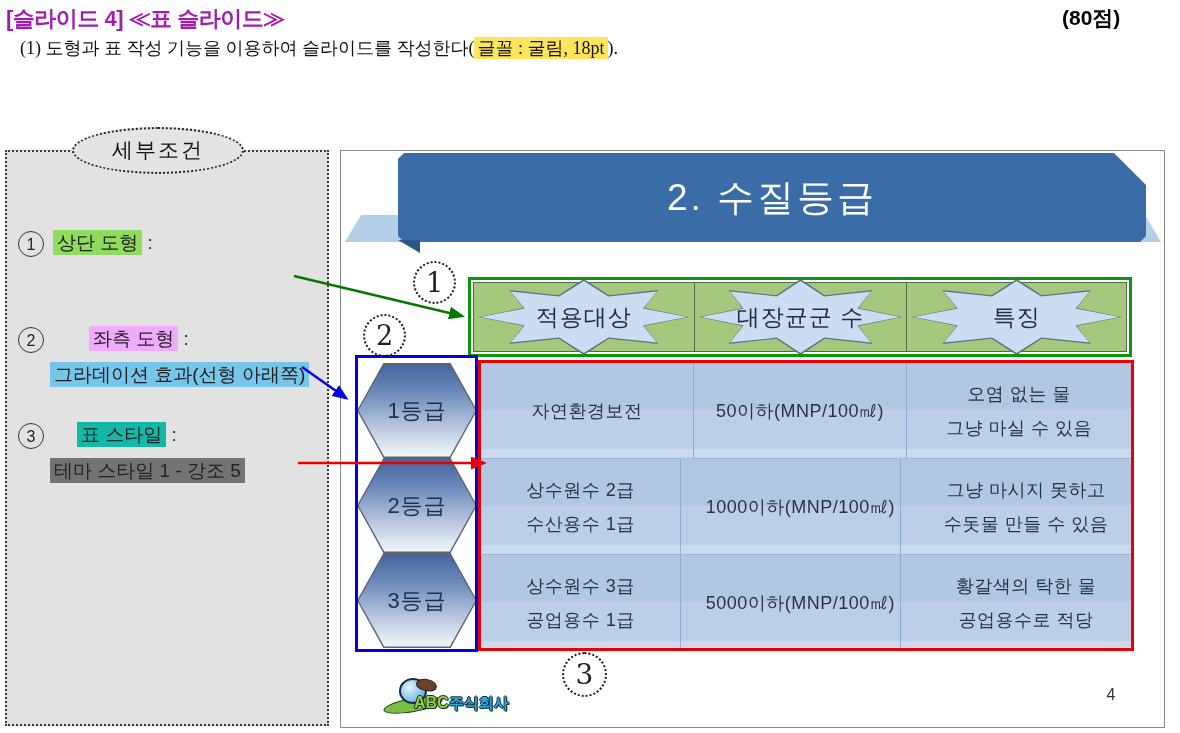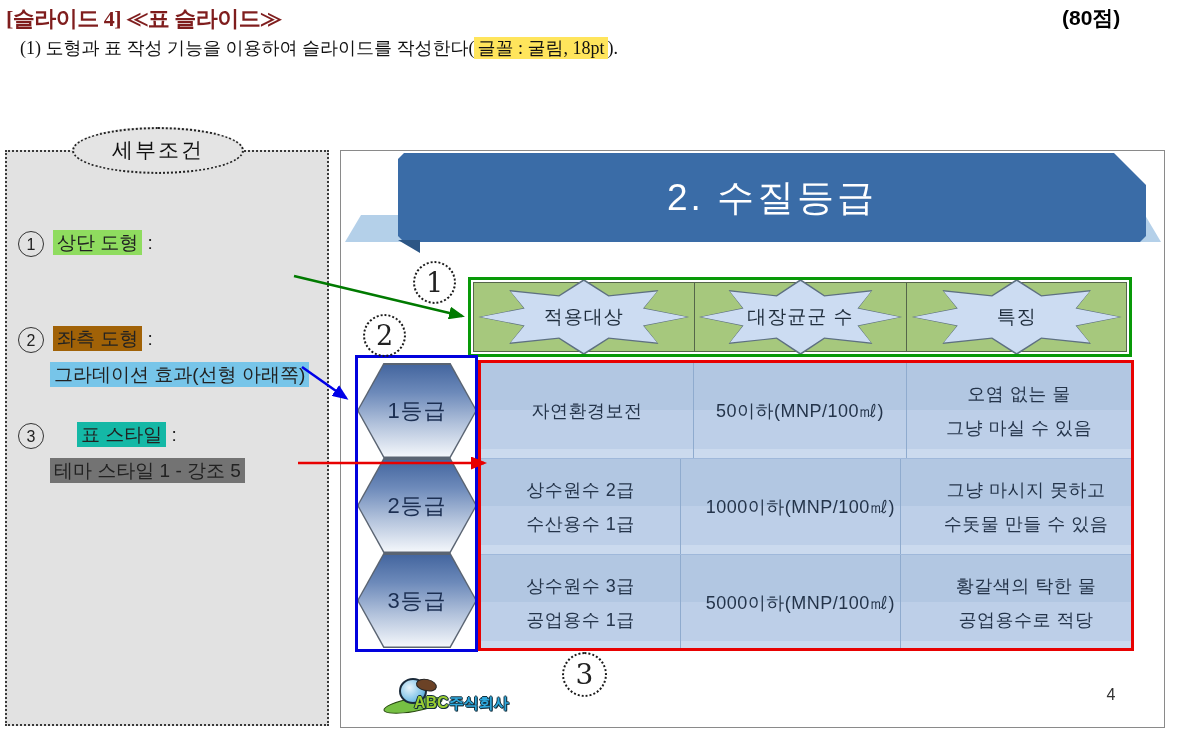--- a/index.html
+++ b/index.html
@@ -1,21 +1,21 @@
 <!DOCTYPE html>
 <html><head>
 <meta charset="utf-8">
 <style>
   * { margin:0; padding:0; box-sizing:border-box; }
   body { background:#fff; font-family:"Liberation Sans", sans-serif; }
   #page { position:relative; width:1180px; height:733px; background:#fff; overflow:hidden; }
 
   
-  .doc-title { position:absolute; left:6px; top:4px; font-size:22px; font-weight:bold; color:#7f1d1d;
-               font-family:Liberation Serif, serif; letter-spacing:-0.5px; }
+  .doc-title { position:absolute; left:6px; top:4px; font-size:22px; font-weight:bold; color:#a21caf;
+               font-family:Liberation Sans, sans-serif; letter-spacing:-0.5px; }
   .doc-score { position:absolute; left:1062px; top:4px; font-size:21px; font-weight:bold; color:#000; }
   .doc-instruction { position:absolute; left:20px; top:36px; font-size:18px; color:#111;
                font-family:"Liberation Serif", serif; }
   .hl-yellow { padding:1px 3px; }
 
   
   .panel { position:absolute; left:5px; top:150px; width:324px; height:576px;
            background:#E2E2E2; border:2px dotted #3a3a3a; }
   .panel-ellipse { position:absolute; left:72px; top:127px; width:172px; height:47px;
            border:2.5px dotted #222; border-radius:50%; background:#E4E4E4; z-index:3;
@@ -58,21 +58,21 @@
   .star-outer { position:relative; width:96%; height:76px;
         clip-path: polygon(50% 0%, 61.9% 21.4%, 85.4% 14.6%, 78.6% 38.1%, 100% 50%, 78.6% 61.9%,
                            85.4% 85.4%, 61.9% 78.6%, 50% 100%, 38.1% 78.6%, 14.6% 85.4%, 21.4% 61.9%,
                            0% 50%, 21.4% 38.1%, 14.6% 14.6%, 38.1% 21.4%);
         background:#5E7081; display:flex; align-items:center; justify-content:center; }
   .star-inner { width:calc(100% - 4px); height:calc(100% - 4px);
         clip-path: polygon(50% 0%, 61.9% 21.4%, 85.4% 14.6%, 78.6% 38.1%, 100% 50%, 78.6% 61.9%,
                            85.4% 85.4%, 61.9% 78.6%, 50% 100%, 38.1% 78.6%, 14.6% 85.4%, 21.4% 61.9%,
                            0% 50%, 21.4% 38.1%, 14.6% 14.6%, 38.1% 21.4%);
         background:#CCDCF2; display:flex; align-items:center; justify-content:center;
-        font-size:19px; color:#1f2d3d; letter-spacing:1px; }
+        font-size:23px; color:#1f2d3d; letter-spacing:1px; }
 
   
   .tbody { position:absolute; left:481px; top:363px; width:650px; height:287px; z-index:4;
            display:flex; flex-direction:column; }
   .trow { flex:1; display:flex; background:linear-gradient(180deg,#B2C7E2 0 50%, #BDCFE8 50% 91%, #CBDAEE 91% 100%); }
   .trow + .trow { border-top:1px solid #9FB8DA;gap:20px; }
   .tcell { display:flex; flex-direction:column; align-items:center; justify-content:center;
            font-size:18px; color:#24344a; line-height:34px; letter-spacing:0.5px; }
   .tcell.c1 { width:213px; border-right:1px solid #8FABCE; }
   .tcell.c2 { width:213px; border-right:1px solid #8FABCE; }
@@ -115,21 +115,21 @@
   <div class="doc-instruction"><span>(1) 도형과 표 작성 기능을 이용하여 슬라이드를 작성한다(</span><span class="hl-yellow" style="background-color: rgb(255, 229, 92);">글꼴 : 굴림, 18pt</span><span>).</span></div>
 
   <div class="panel"></div>
   <div class="panel-ellipse">세부조건</div>
 
   <div class="cond-line" style="left:18px; top:230px;">
     <span class="cond-num">1</span><span class="cond-hl" style="background-color: rgb(143, 220, 95);">상단 도형</span><span> :</span>
   </div>
 
   <div class="cond-line" style="left:18px; top:326px;">
-    <span class="cond-num">2</span><span class="cond-hl" style="background-color: #a16207;">좌측 도형</span><span> :</span>
+    <span class="cond-num">2</span><span class="cond-hl" style="background-color: #f0abfc; margin-left: 36px;">좌측 도형</span><span> :</span>
   </div>
   <div class="cond-line" style="left:50px; top:362px;">
     <span class="cond-hl" style="background-color: rgb(119, 197, 233);">그라데이션 효과(선형 아래쪽)</span>
   </div>
 
   <div class="cond-line" style="left:18px; top:422px;">
     <span class="cond-num">3</span><span class="cond-hl" style="background-color: #14b8a6; margin-left: 24px;">표 스타일</span><span> :</span>
   </div>
   <div class="cond-line" style="left:50px; top:458px;">
     <span class="cond-hl" style="background-color: #737373;">테마 스타일 1 - 강조 5</span>

